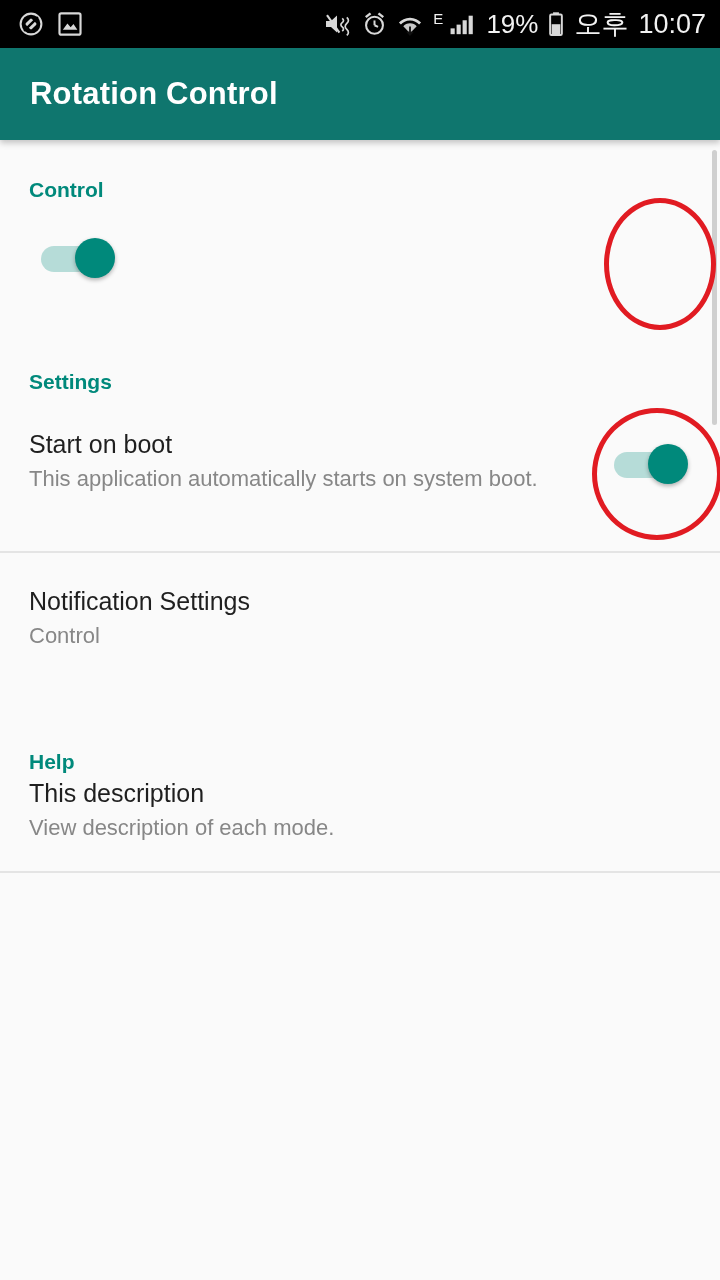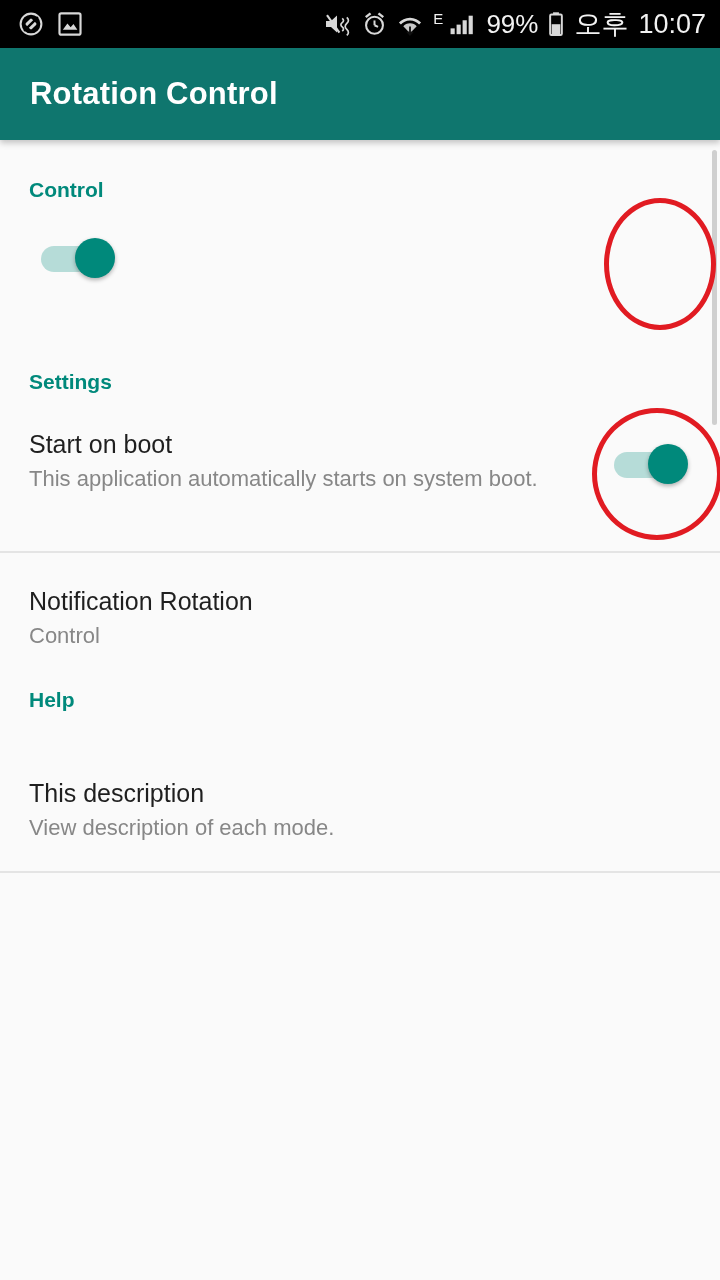--- a/index.html
+++ b/index.html
@@ -220,21 +220,21 @@
     </span>
     <span class="sb-text small-e">E</span>
     <span>
       <svg class="sb-icon" width="27" height="26" viewBox="0 0 26 24">
         <rect x="1.5" y="16.2" width="4" height="5.6" fill="#d8d8d8"></rect>
         <rect x="7.3" y="12.6" width="4" height="9.2" fill="#d8d8d8"></rect>
         <rect x="13.1" y="8.4" width="4" height="13.4" fill="#d8d8d8"></rect>
         <rect x="18.9" y="4.0" width="4" height="17.8" fill="#d8d8d8"></rect>
       </svg>
     </span>
-    <span class="sb-text">99%</span>
+    <span class="sb-text">19%</span>
     <span>
       <svg class="sb-icon" width="16" height="26" viewBox="0 0 14 24">
         <rect x="4.3" y="1.2" width="5.4" height="2.1" fill="#d8d8d8"></rect>
         <rect x="1.6" y="3.2" width="10.8" height="19" rx="1.2" fill="none" stroke="#d8d8d8" stroke-width="1.8"></rect>
         <rect x="3.0" y="12.2" width="8" height="9.2" fill="#d8d8d8"></rect>
       </svg>
     </span>
     <span class="sb-clock">오후</span>
     <span class="sb-clock">10:07</span>
   </div>
@@ -273,26 +273,26 @@
         <div class="track"></div>
         <div class="thumb"></div>
       </div>
     </div>
   </div>
 
   <div class="divider" style="position:absolute; top:411px;"></div>
 
   <div class="pref-row" style="position:absolute; top:447px; width:100%;">
     <div class="pref-texts">
-      <div class="pref-title">Notification Rotation</div>
+      <div class="pref-title">Notification Settings</div>
       <div class="pref-summary">Control</div>
     </div>
   </div>
 
-  <div class="section-header" style="position:absolute; top:548px;">Help</div>
+  <div class="section-header" style="position:absolute; top:610px;">Help</div>
 
   <div class="pref-row" style="position:absolute; top:639px; width:100%;">
     <div class="pref-texts">
       <div class="pref-title">This description</div>
       <div class="pref-summary">View description of each mode.</div>
     </div>
   </div>
 
   <div class="divider" style="position:absolute; top:731px;"></div>
 

